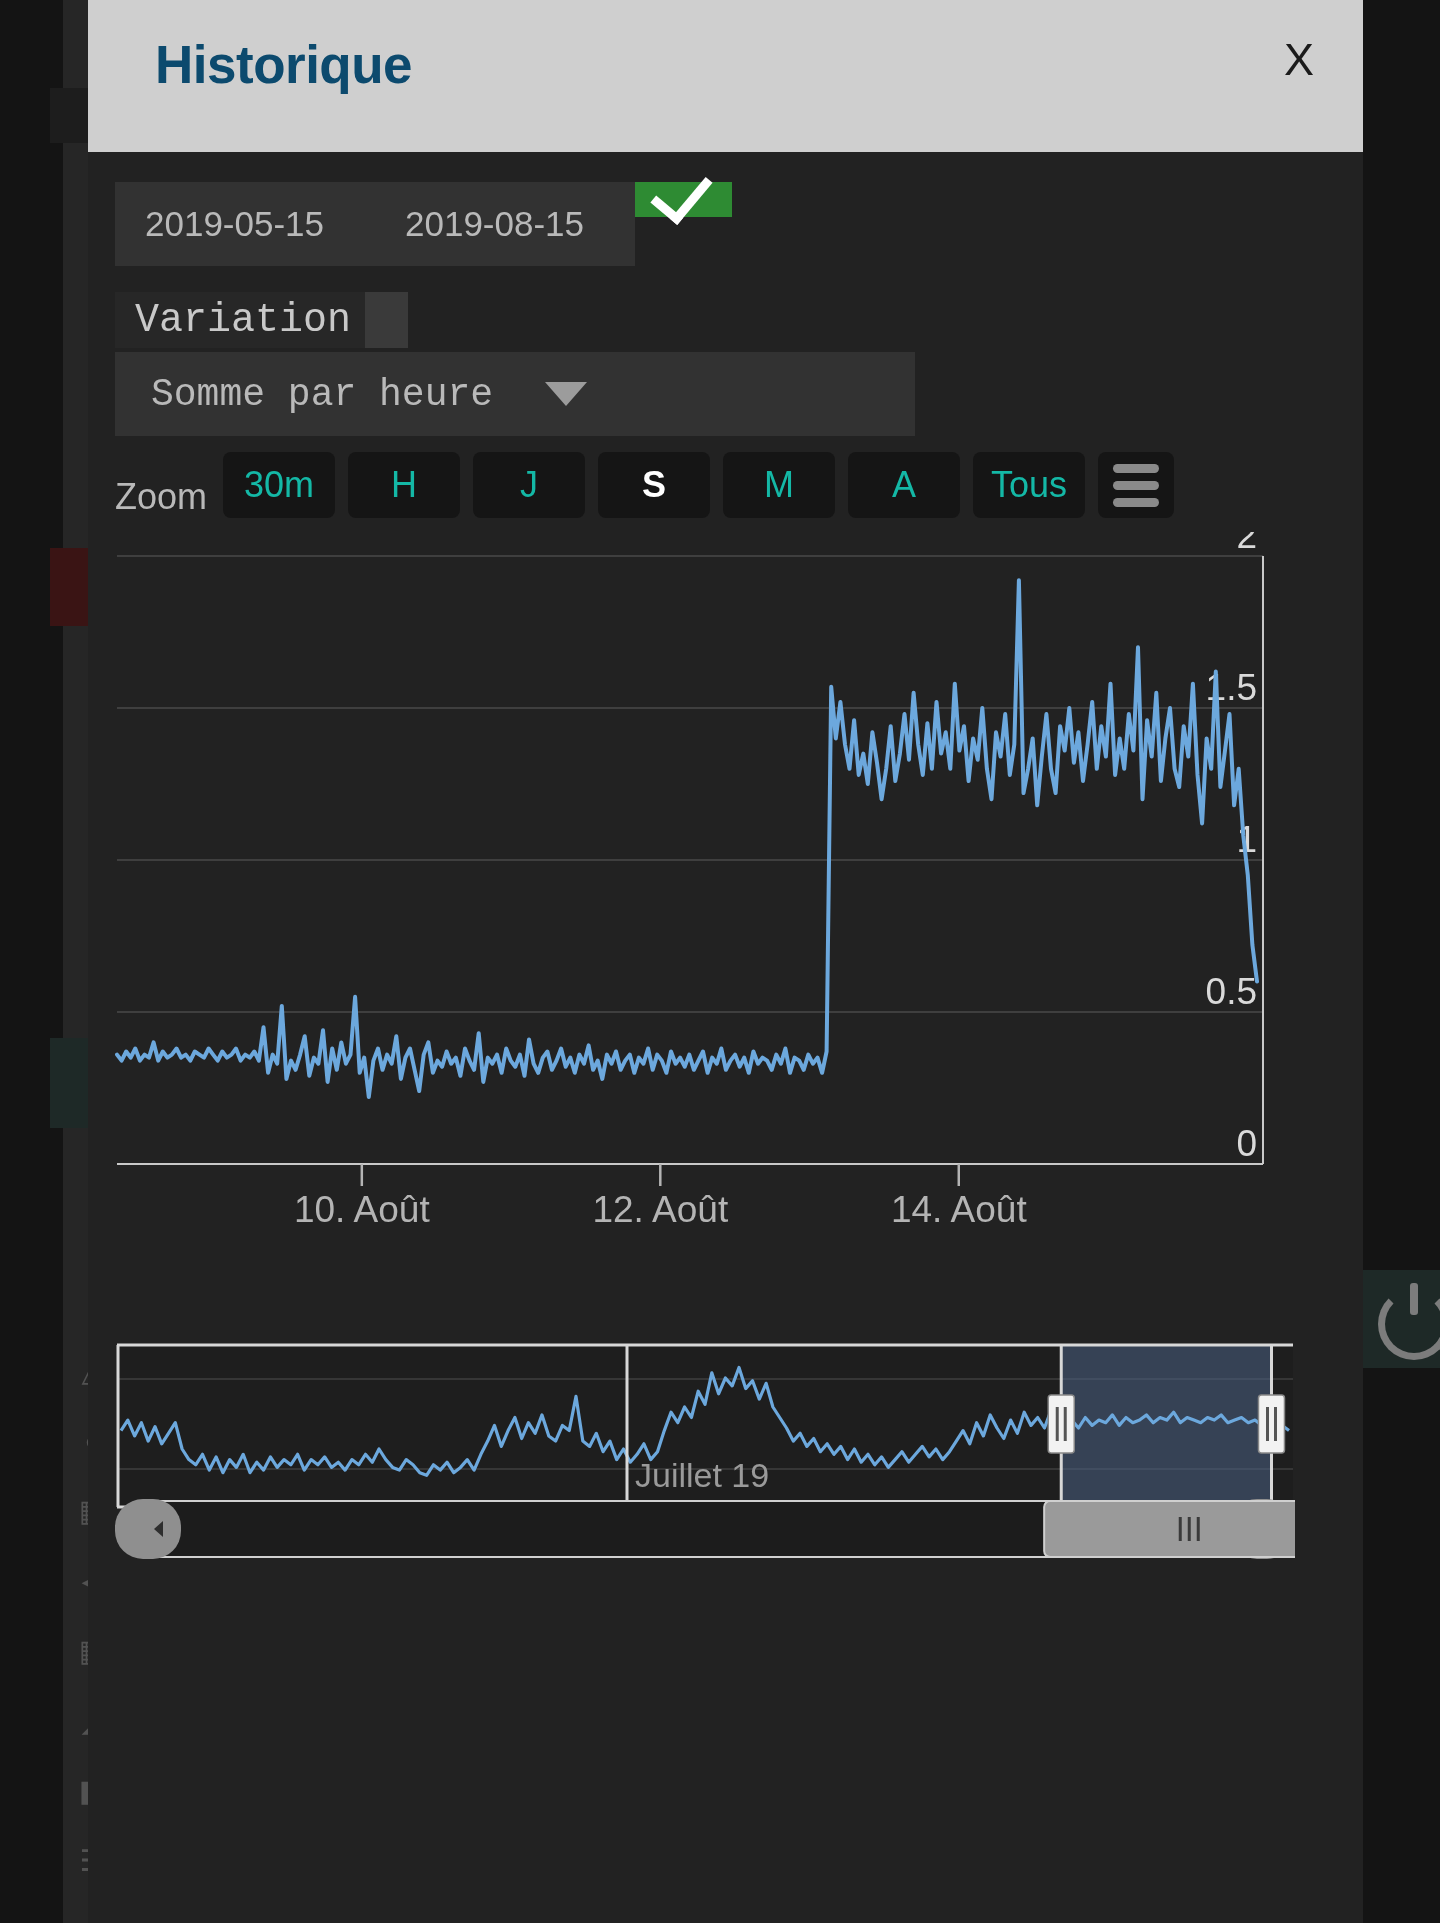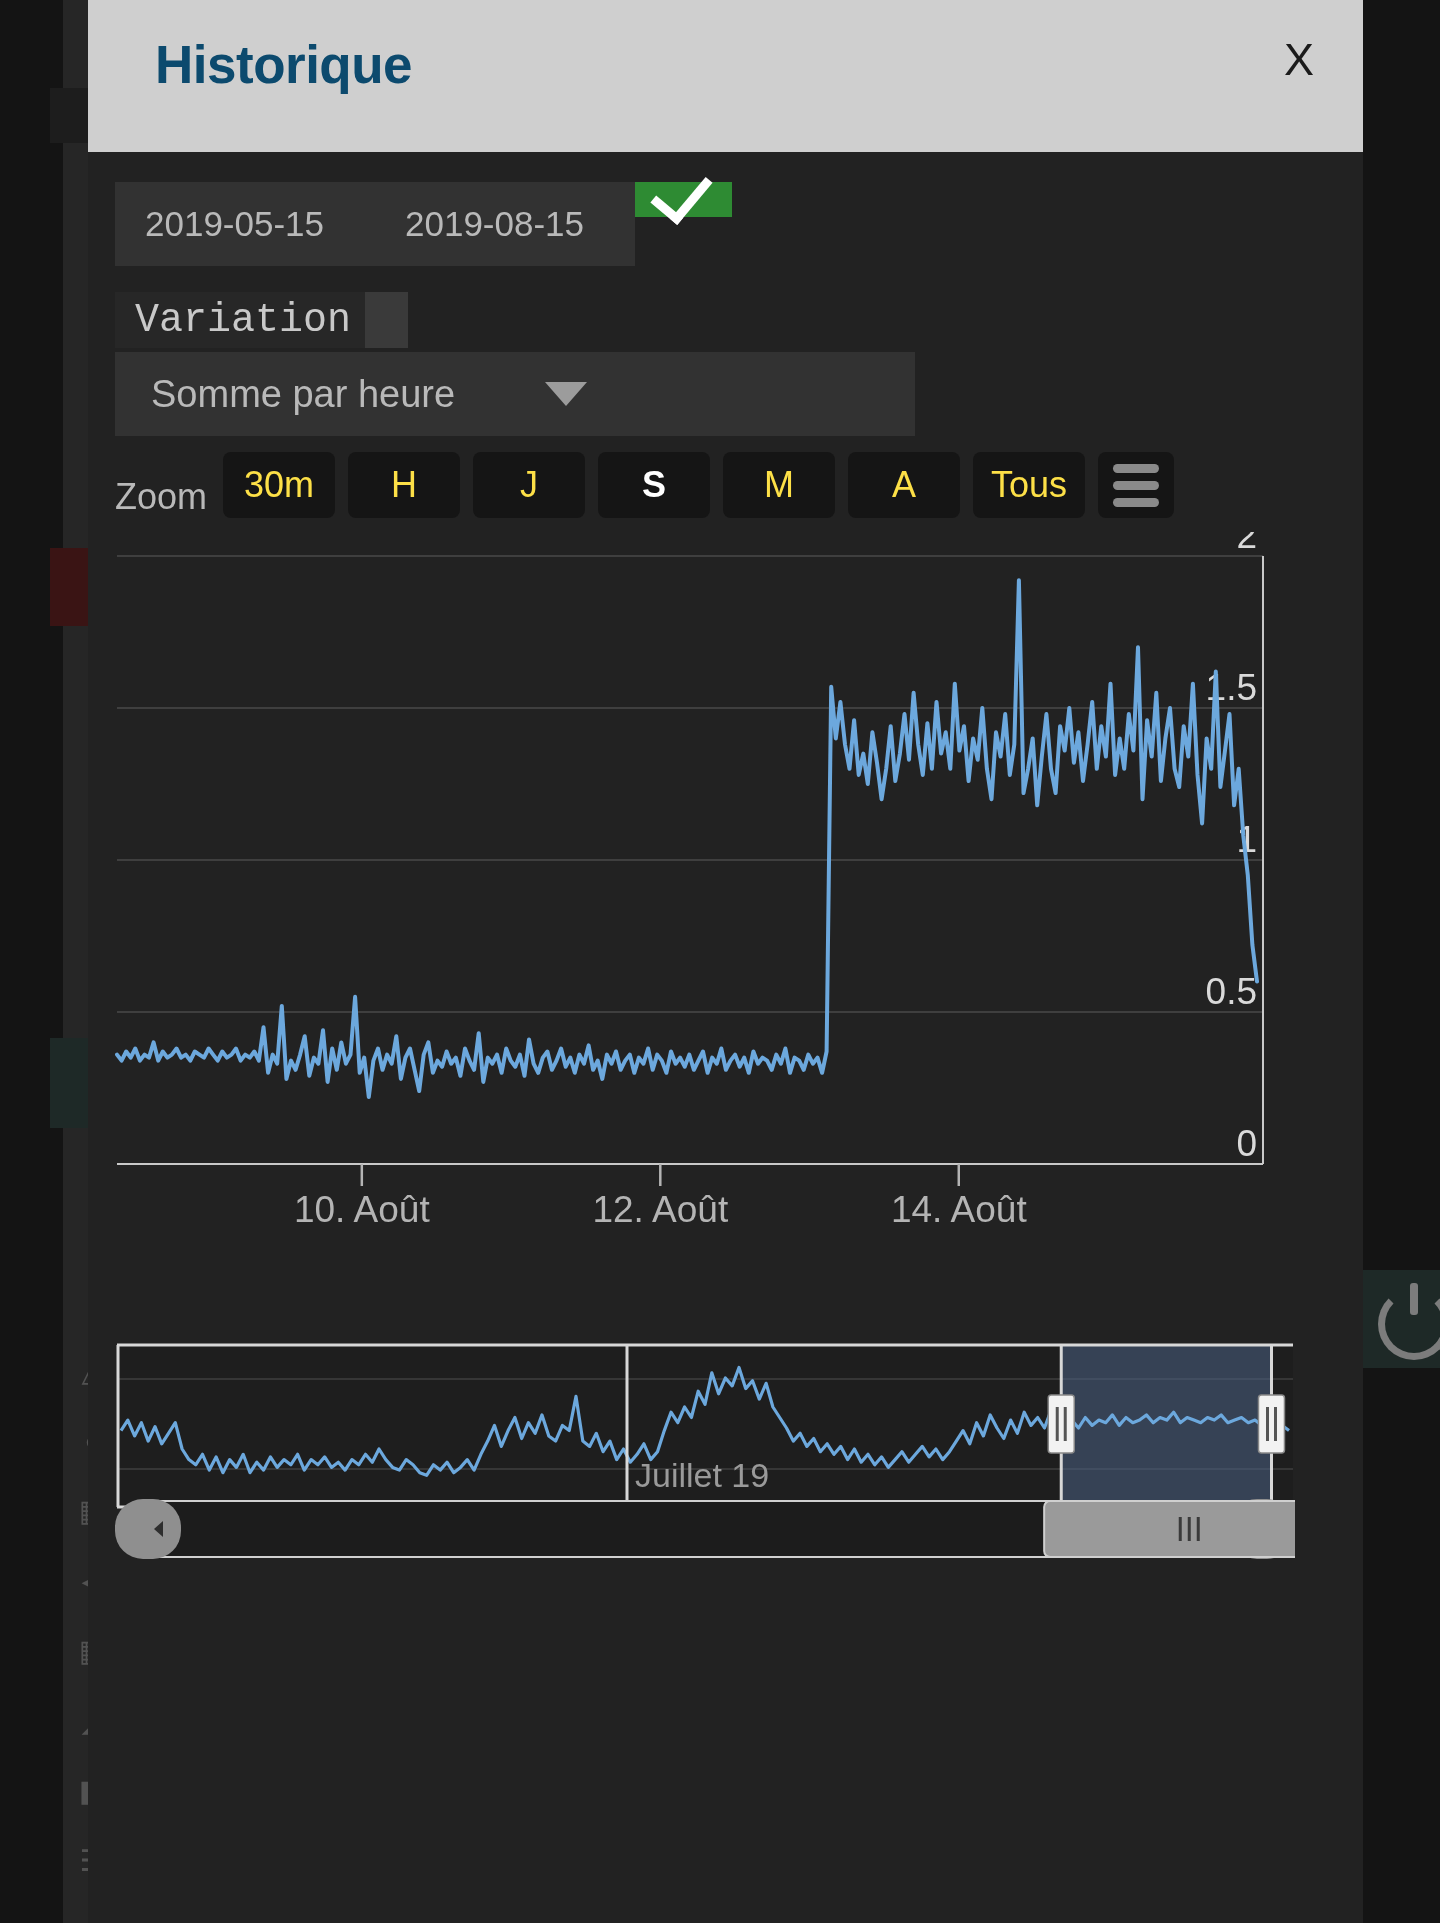--- a/index.html
+++ b/index.html
@@ -40,32 +40,32 @@
 
   
   #cbrow{position:absolute;left:27px;top:140px;display:flex;align-items:center;}
   .cbgroup{display:flex;align-items:center;background:#272727;height:56px;font-family:Liberation Mono, monospace;}
   .cblabel{font-size:40px;color:#c9c9c9;padding:0 14px 0 20px;}
   .cbbox{width:43px;height:56px;background:#3a3a3a;margin-right:0;cursor:pointer;}
   .cbspacer{width:28px;}
 
   
   #selrow{position:absolute;left:27px;top:200px;width:800px;height:84px;background:#323232;display:flex;align-items:center;}
-  .sel{display:flex;align-items:center;height:100px;cursor:pointer;}
+  .sel{display:flex;align-items:center;height:100px;cursor:pointer;font-family:Liberation Mono, monospace;}
   .sel .txt{font-size:38px;color:#b9b9b9;padding-left:36px;}
   .caret{width:0;height:0;border-left:21px solid transparent;border-right:21px solid transparent;
          border-top:24px solid #9c9c9c;margin:0 28px;}
   #sel1{width:500px;justify-content:space-between;}
   #sel2{width:300px;justify-content:space-between;}
 
   
   #zoomrow{position:absolute;left:27px;top:300px;display:flex;align-items:flex-end;}
   #zoomlbl{font-size:36px;color:#b9b9b9;margin-right:16px;}
   .zbtn{background:#151515;border-radius:8px;height:66px;min-width:76px;padding:0 18px;
-        display:flex;align-items:center;justify-content:center;color:#fde047;font-size:36px;
+        display:flex;align-items:center;justify-content:center;color:#14b8a6;font-size:36px;
         margin-right:13px;cursor:pointer;}
   .zbtn.active{font-weight:bold;color:#ffffff;}
   #menubtn{background:#151515;border-radius:8px;height:66px;width:76px;display:flex;flex-direction:column;
            align-items:center;justify-content:center;cursor:pointer;}
   #menubtn i{display:block;width:46px;height:9px;background:#8a8a8a;border-radius:5px;margin:4px 0;}
 
   
   #chartwrap{position:absolute;left:27px;top:380px;width:1180px;height:690px;}
   #chartsvg{display:block;}
   .gridline{stroke:#4a4a4a;stroke-width:1.5;}

